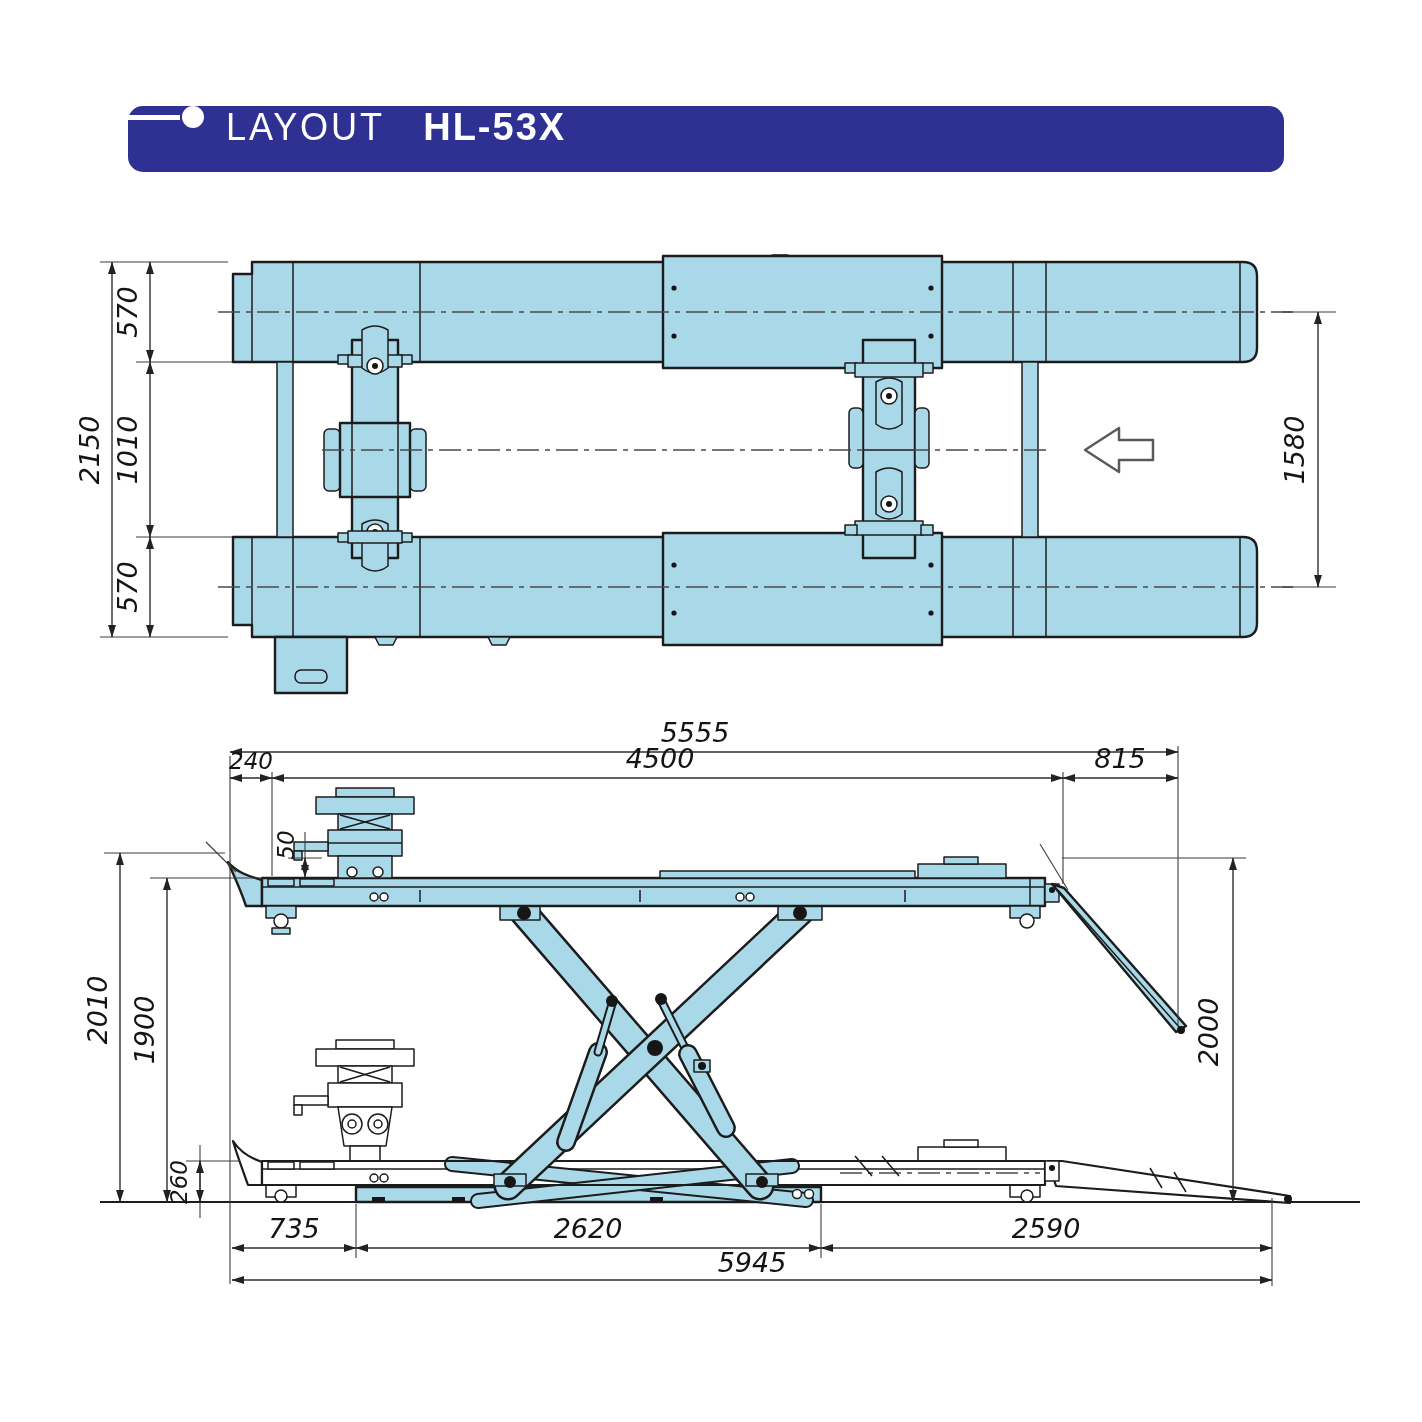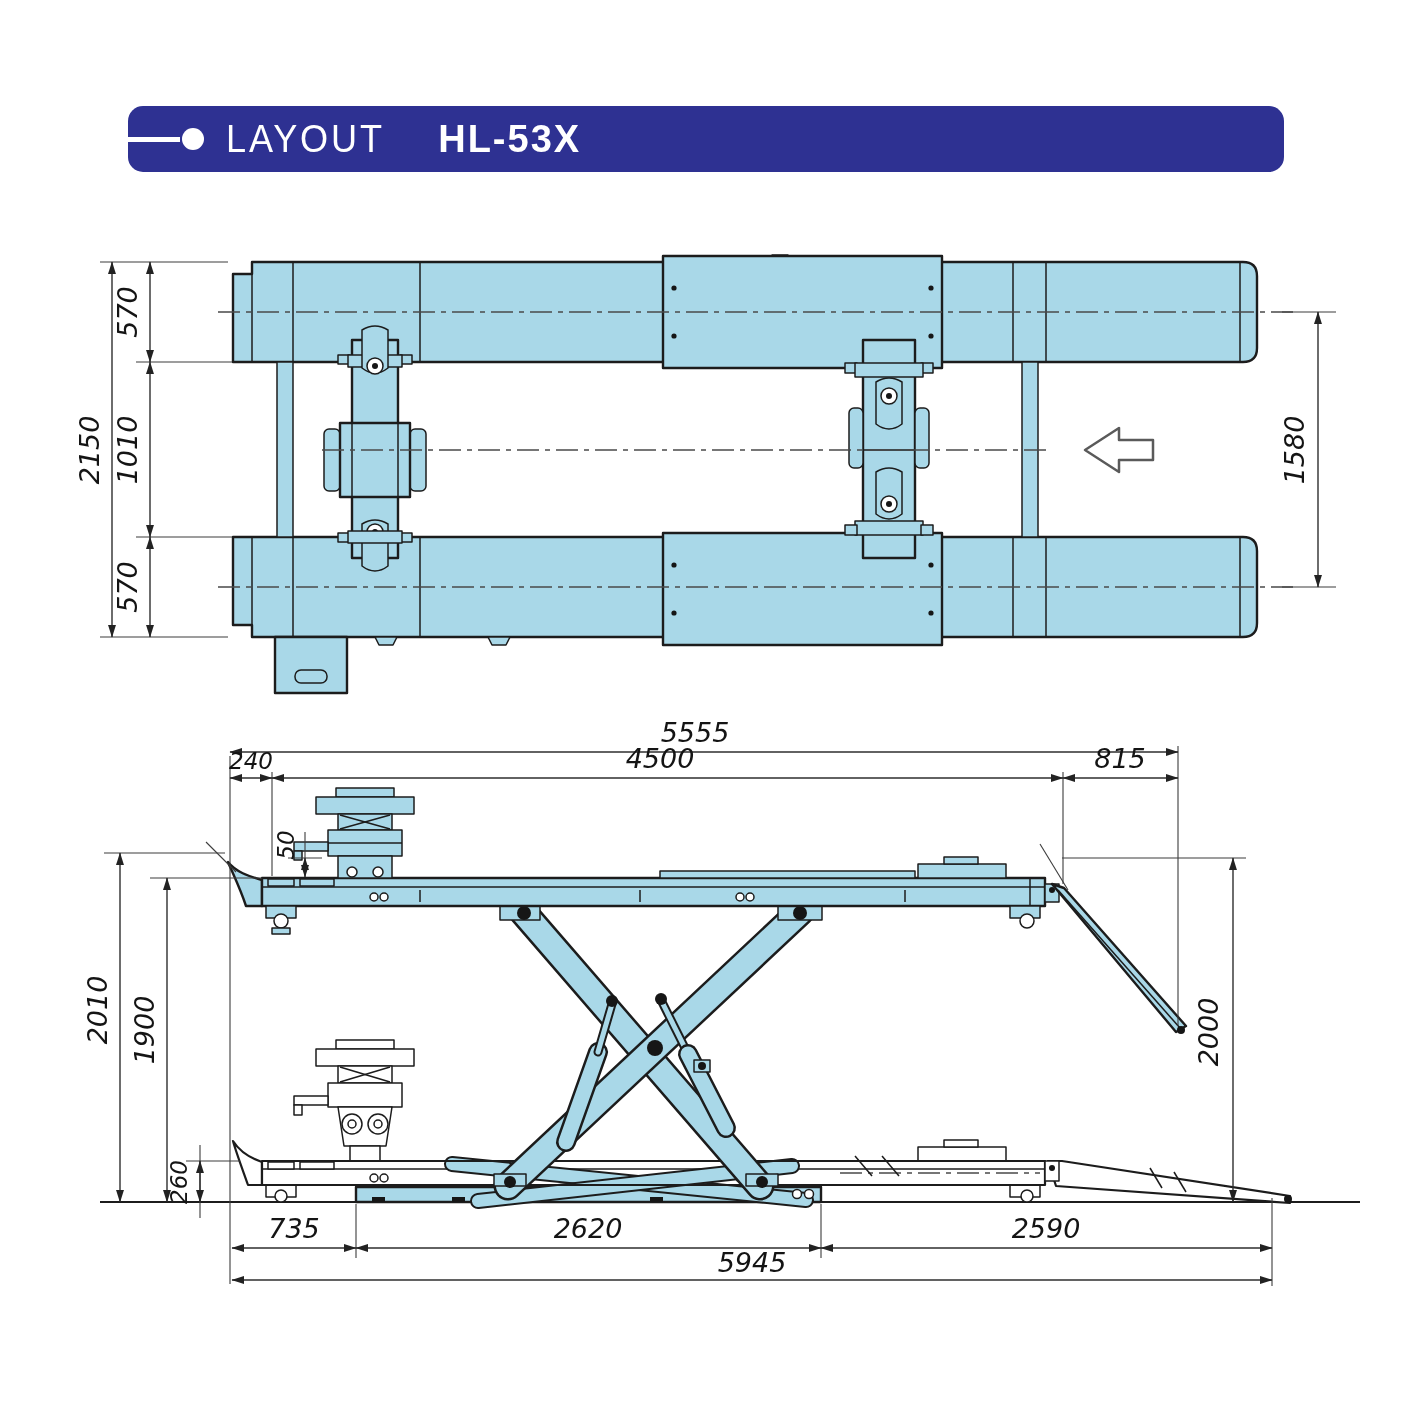--- a/index.html
+++ b/index.html
@@ -1,28 +1,28 @@
 <!DOCTYPE html>
 <html><head>
 <meta charset="utf-8">
 <style>
   html,body{margin:0;padding:0;background:#ffffff;}
   body{width:1422px;height:1422px;position:relative;font-family:"Liberation Sans",sans-serif;}
 
   
   .banner{
     position:absolute;left:128px;top:106px;width:1156px;height:66px;
-    background:#2e3192;border-radius:15px;display:flex;align-items:center;
+    background:#2e3192;border-radius:15px;display:flex;align-items:flex-start;
     color:#ffffff;
   }
   .banner .tick{display:flex;align-items:center;}
   .banner .tick .bar{display:block;width:52px;height:5px;background:#ffffff;}
   .banner .tick .dot{display:block;width:22px;height:22px;border-radius:50%;background:#ffffff;margin-left:2px;}
   .banner .section{font-size:38px;font-weight:400;letter-spacing:3px;margin-left:22px;transform:scaleX(.95);transform-origin:left center;}
-  .banner .model{font-size:38px;font-weight:bold;letter-spacing:2px;margin-left:45px;}
+  .banner .model{font-size:38px;font-weight:bold;letter-spacing:2px;margin-left:30px;}
 
   
   svg{position:absolute;left:0;top:0;}
   .blue{fill:#a9d8e8;stroke:#1c1c1c;stroke-width:2.4;stroke-linejoin:round;}
   .blue2{fill:#a9d8e8;stroke:#1c1c1c;stroke-width:1.5;stroke-linejoin:round;}
   .wht{fill:#ffffff;stroke:#1c1c1c;stroke-width:2.2;stroke-linejoin:round;}
   .wht2{fill:#ffffff;stroke:#1c1c1c;stroke-width:1.5;stroke-linejoin:round;}
   .ln{stroke:#1c1c1c;stroke-width:1.5;fill:none;}
   .ln2{stroke:#1c1c1c;stroke-width:2.2;fill:none;}
   .dk{fill:#161616;stroke:none;}

